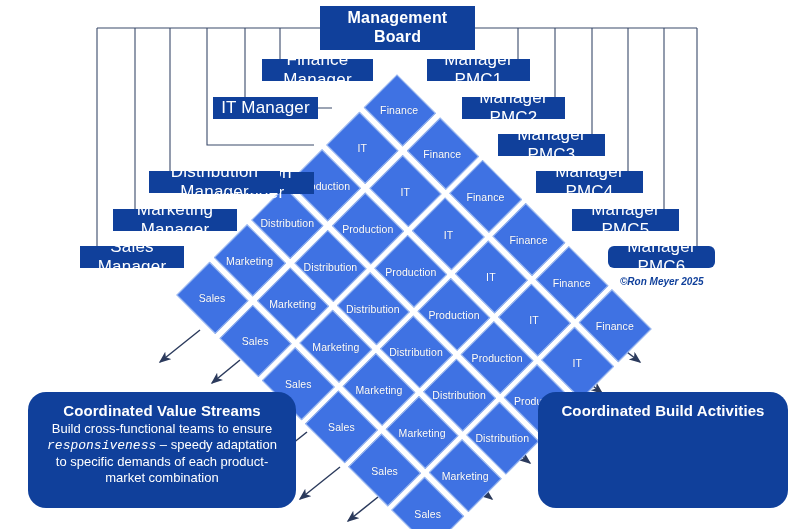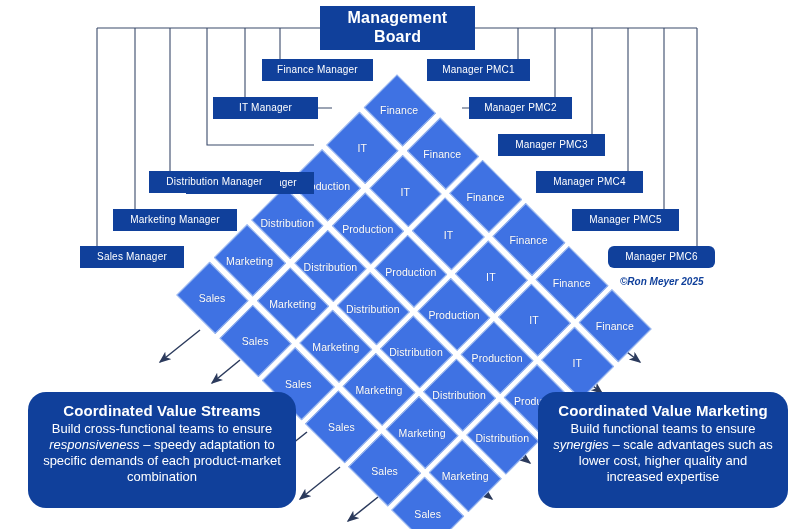--- a/index.html
+++ b/index.html
@@ -13,21 +13,21 @@
   #stage{position:absolute;left:0;top:0;width:794px;height:529px;}
 
   
   #lines{position:absolute;left:0;top:0;width:794px;height:529px;}
 
   
   .dbox{
     position:absolute;
     background:#10409B;
     color:#ffffff;
-    font-size:10px;
+    font-size:17px;
     display:flex;align-items:center;justify-content:center;
     text-align:center;
     box-sizing:border-box;
     letter-spacing:.2px;
     line-height:1.15;
     z-index:6;
   }
   #mgmt-board{
     left:320px;top:6px;width:155px;height:44px;
     font-size:16px;font-weight:bold;line-height:1.18;
@@ -82,21 +82,21 @@
     text-align:center;
     z-index:7;
   }
   .callout .c-title{
     font-size:15px;font-weight:bold;margin-bottom:2px;display:block;
     letter-spacing:.1px;
   }
   .callout .c-body{
     font-size:13px;line-height:1.22;display:block;
   }
-  .callout .c-body i{font-style:italic;}
+  .callout .c-body i{font-style:italic;font-family:Liberation Mono, monospace;}
   #callout-left{left:8px;top:392px;width:268px;height:116px;margin-left:20px;}
   #callout-right{left:538px;top:392px;width:250px;height:116px;}
 
   #copyright{
     position:absolute;left:620px;top:276px;
     font-size:10px;color:#10409B;font-weight:bold;font-style:italic;
     z-index:8;
   }
 </style>
 </head>
@@ -165,21 +165,21 @@
       </div>
       <div class="dbox" style="left: 80px; top: 246px; width: 104px; height: 22px;">
         <span>Sales Manager</span>
       </div>
     </div>
 
   <div id="pm-container">
       <div class="dbox" style="left: 427px; top: 59px; width: 103px; height: 22px;">
         <span>Manager PMC1</span>
       </div>
-      <div class="dbox" style="left: 462px; top: 97px; width: 103px; height: 22px; margin-left: 7px;">
+      <div class="dbox" style="left: 462px; top: 97px; width: 103px; height: 22px;">
         <span>Manager PMC2</span>
       </div>
       <div class="dbox" style="left: 498px; top: 134px; width: 107px; height: 22px;">
         <span>Manager PMC3</span>
       </div>
       <div class="dbox" style="left: 536px; top: 171px; width: 107px; height: 22px;">
         <span>Manager PMC4</span>
       </div>
       <div class="dbox" style="left: 572px; top: 209px; width: 107px; height: 22px;">
         <span>Manager PMC5</span>
@@ -377,19 +377,16 @@
   <div id="copyright">©Ron Meyer 2025</div>
 
   <div class="callout" id="callout-left">
     <span class="c-title">Coordinated Value Streams</span>
     <span class="c-body">
       <span>Build cross-functional teams to ensure </span><i>responsiveness</i><span> – speedy adaptation to specific demands of each product-market combination</span>
     </span>
   </div>
 
   <div class="callout" id="callout-right">
-    <span class="c-title">Coordinated Value Marketing</span>
-    <span class="c-body">
-      <span>Build functional teams to ensure </span><i>synergies</i><span> – scale advantages such as lower cost, higher quality and increased expertise</span>
-    </span>
+    <span class="c-title">Coordinated Build Activities</span>
   </div>
 
 </div>
 
 </body></html>

